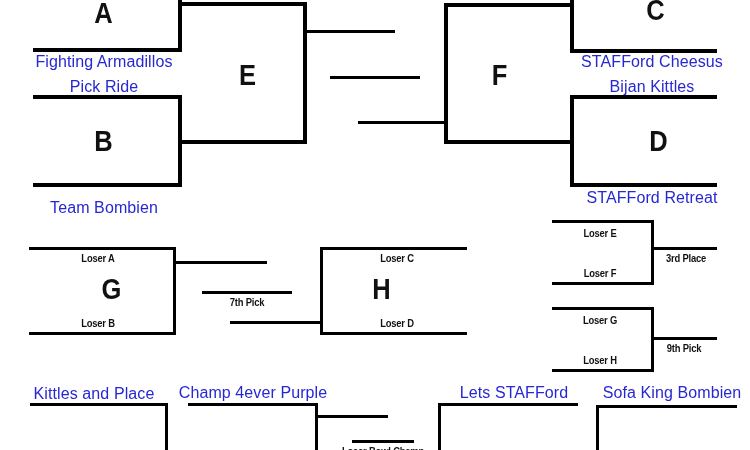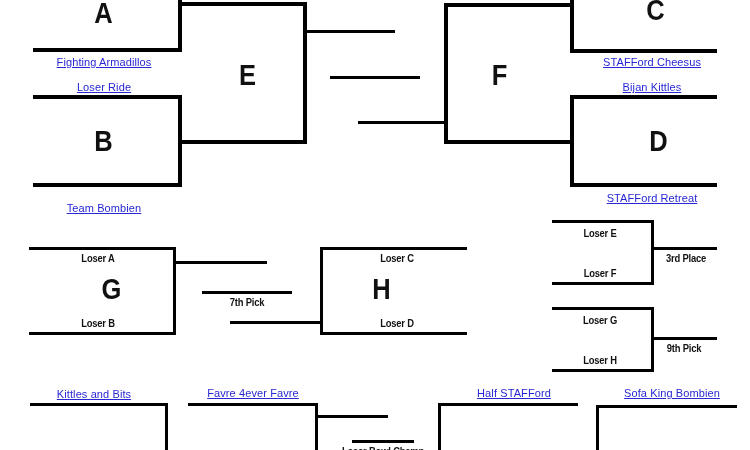--- a/index.html
+++ b/index.html
@@ -14,24 +14,23 @@
   .line { position: absolute; background: #000000; }
   .lbl  { position: absolute; white-space: nowrap; transform: translate(-50%,-50%); }
   .game-letter {
     font-weight: 700;
     font-size: 29px;
     color: #111111;
     letter-spacing: -1px;
     transform: translate(-50%,-50%) scaleX(0.88);
   }
   .team-name {
-    font-size: 11px;
+    font-size: 16px;
     font-weight: 400;
     letter-spacing: 0.1px;
-    text-decoration: underline;
   }
   .slot-label {
     font-weight: 700;
     font-size: 10px;
     color: #111111;
     letter-spacing: -0.2px;
     transform: translate(-50%,-50%) scaleX(0.94);
   }
 </style>
 </head>
@@ -89,28 +88,28 @@
   <div id="labels-layer">
       <div class="lbl game-letter" style="left: 103px; top: 13px; color: rgb(17, 17, 17);">A</div>
       <div class="lbl game-letter" style="left: 103px; top: 141px; color: rgb(17, 17, 17);">B</div>
       <div class="lbl game-letter" style="left: 655px; top: 10px; color: rgb(17, 17, 17);">C</div>
       <div class="lbl game-letter" style="left: 658px; top: 141px; color: rgb(17, 17, 17);">D</div>
       <div class="lbl game-letter" style="left: 247px; top: 75px; color: rgb(17, 17, 17);">E</div>
       <div class="lbl game-letter" style="left: 499px; top: 75px; color: rgb(17, 17, 17);">F</div>
       <div class="lbl game-letter" style="left: 111px; top: 289px; color: rgb(17, 17, 17);">G</div>
       <div class="lbl game-letter" style="left: 381px; top: 289px; color: rgb(17, 17, 17);">H</div>
       <div class="lbl team-name" style="left: 104px; top: 62px; color: rgb(39, 39, 211);">Fighting Armadillos</div>
-      <div class="lbl team-name" style="left: 104px; top: 87px; color: rgb(39, 39, 211);">Loser Ride</div>
+      <div class="lbl team-name" style="left: 104px; top: 87px; color: rgb(39, 39, 211);">Pick Ride</div>
       <div class="lbl team-name" style="left: 104px; top: 208px; color: rgb(39, 39, 211);">Team Bombien</div>
       <div class="lbl team-name" style="left: 652px; top: 62px; color: rgb(39, 39, 211);">STAFFord Cheesus</div>
       <div class="lbl team-name" style="left: 652px; top: 87px; color: rgb(39, 39, 211);">Bijan Kittles</div>
       <div class="lbl team-name" style="left: 652px; top: 198px; color: rgb(39, 39, 211);">STAFFord Retreat</div>
-      <div class="lbl team-name" style="left: 94px; top: 394px; color: rgb(39, 39, 211);">Kittles and Bits</div>
-      <div class="lbl team-name" style="left: 253px; top: 393px; color: rgb(39, 39, 211);">Favre 4ever Favre</div>
-      <div class="lbl team-name" style="left: 514px; top: 393px; color: rgb(39, 39, 211);">Half STAFFord</div>
+      <div class="lbl team-name" style="left: 94px; top: 394px; color: rgb(39, 39, 211);">Kittles and Place</div>
+      <div class="lbl team-name" style="left: 253px; top: 393px; color: rgb(39, 39, 211);">Champ 4ever Purple</div>
+      <div class="lbl team-name" style="left: 514px; top: 393px; color: rgb(39, 39, 211);">Lets STAFFord</div>
       <div class="lbl team-name" style="left: 672px; top: 393px; color: rgb(39, 39, 211);">Sofa King Bombien</div>
       <div class="lbl slot-label" style="left: 98px; top: 258px; color: rgb(17, 17, 17);">Loser A</div>
       <div class="lbl slot-label" style="left: 98px; top: 323px; color: rgb(17, 17, 17);">Loser B</div>
       <div class="lbl slot-label" style="left: 397px; top: 258px; color: rgb(17, 17, 17);">Loser C</div>
       <div class="lbl slot-label" style="left: 397px; top: 323px; color: rgb(17, 17, 17);">Loser D</div>
       <div class="lbl slot-label" style="left: 600px; top: 233px; color: rgb(17, 17, 17);">Loser E</div>
       <div class="lbl slot-label" style="left: 600px; top: 273px; color: rgb(17, 17, 17);">Loser F</div>
       <div class="lbl slot-label" style="left: 600px; top: 320px; color: rgb(17, 17, 17);">Loser G</div>
       <div class="lbl slot-label" style="left: 600px; top: 360px; color: rgb(17, 17, 17);">Loser H</div>
       <div class="lbl slot-label" style="left: 686px; top: 258px; color: rgb(17, 17, 17);">3rd Place</div>

